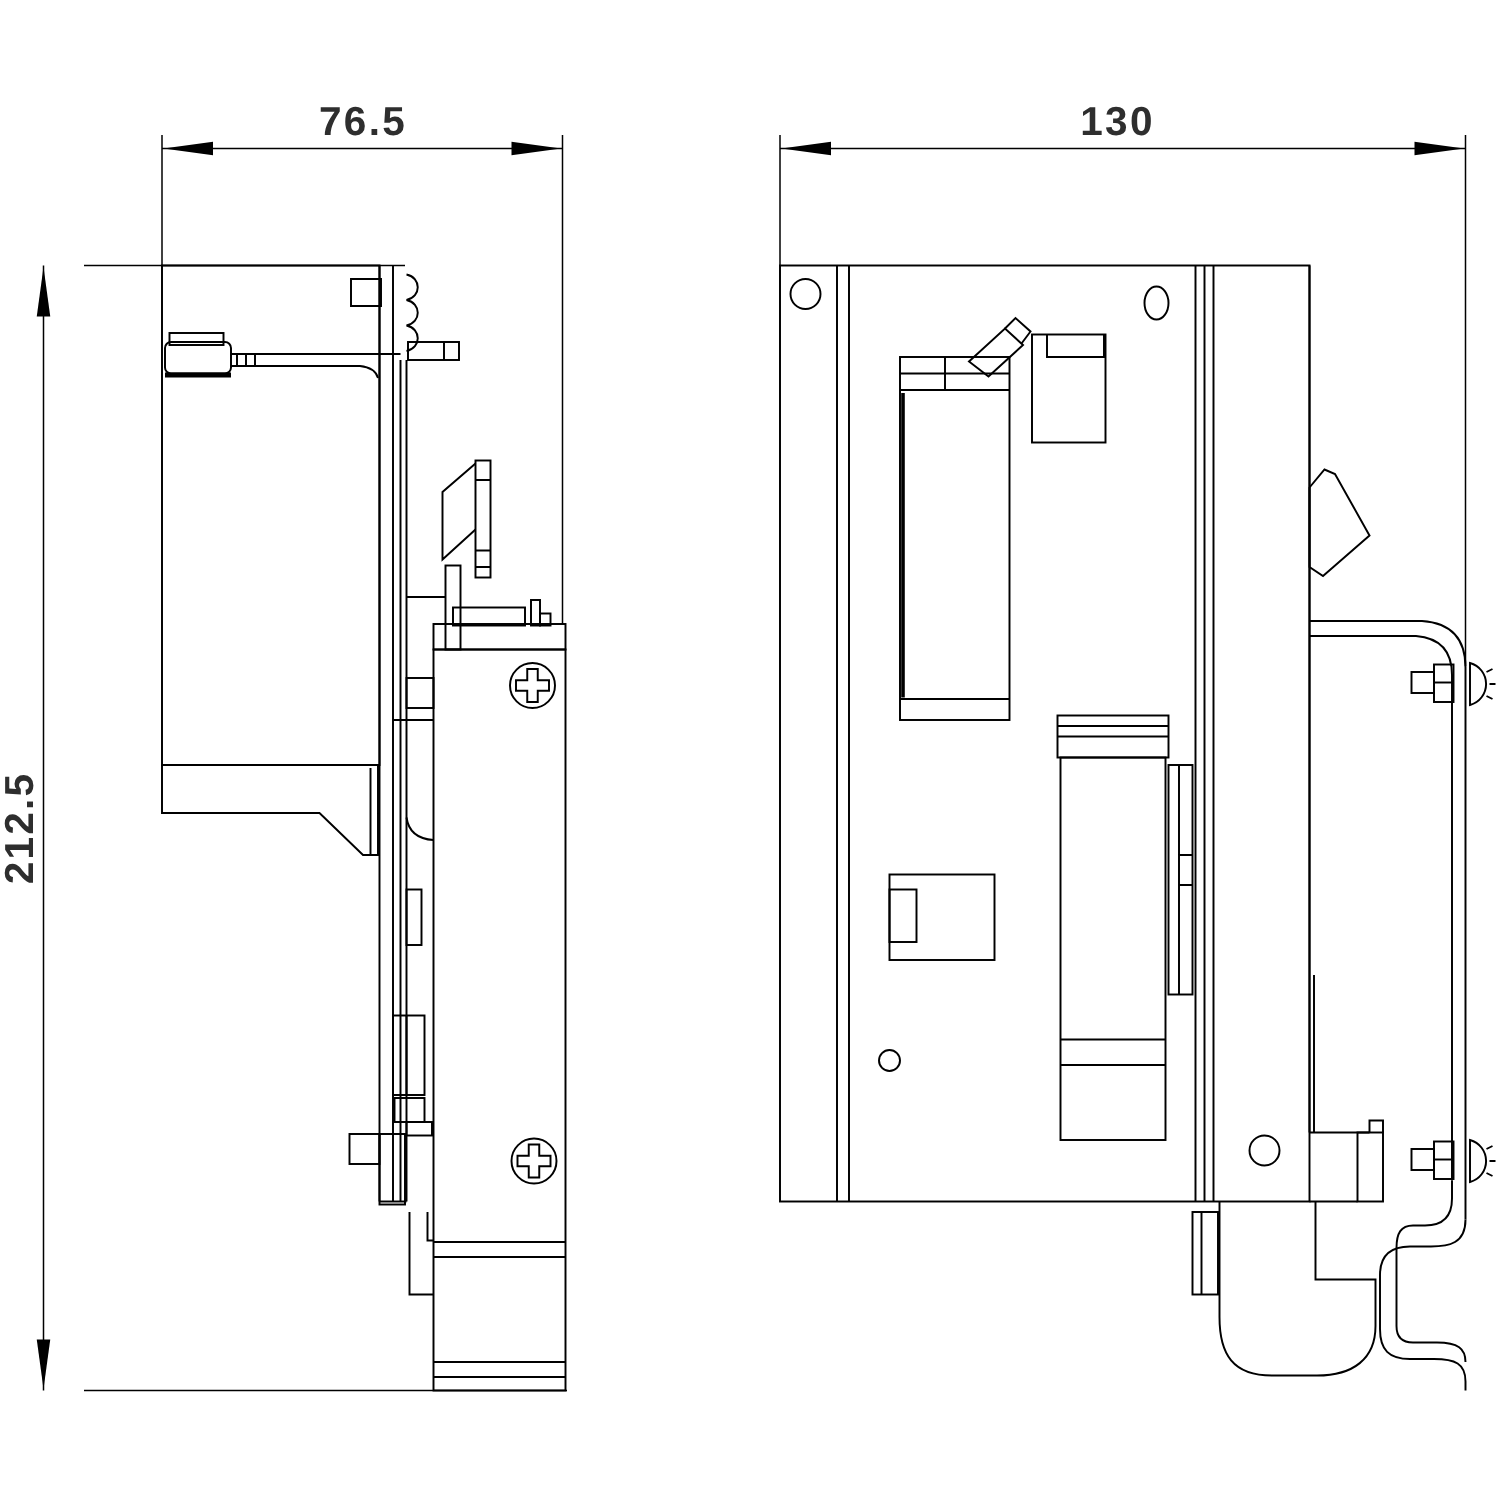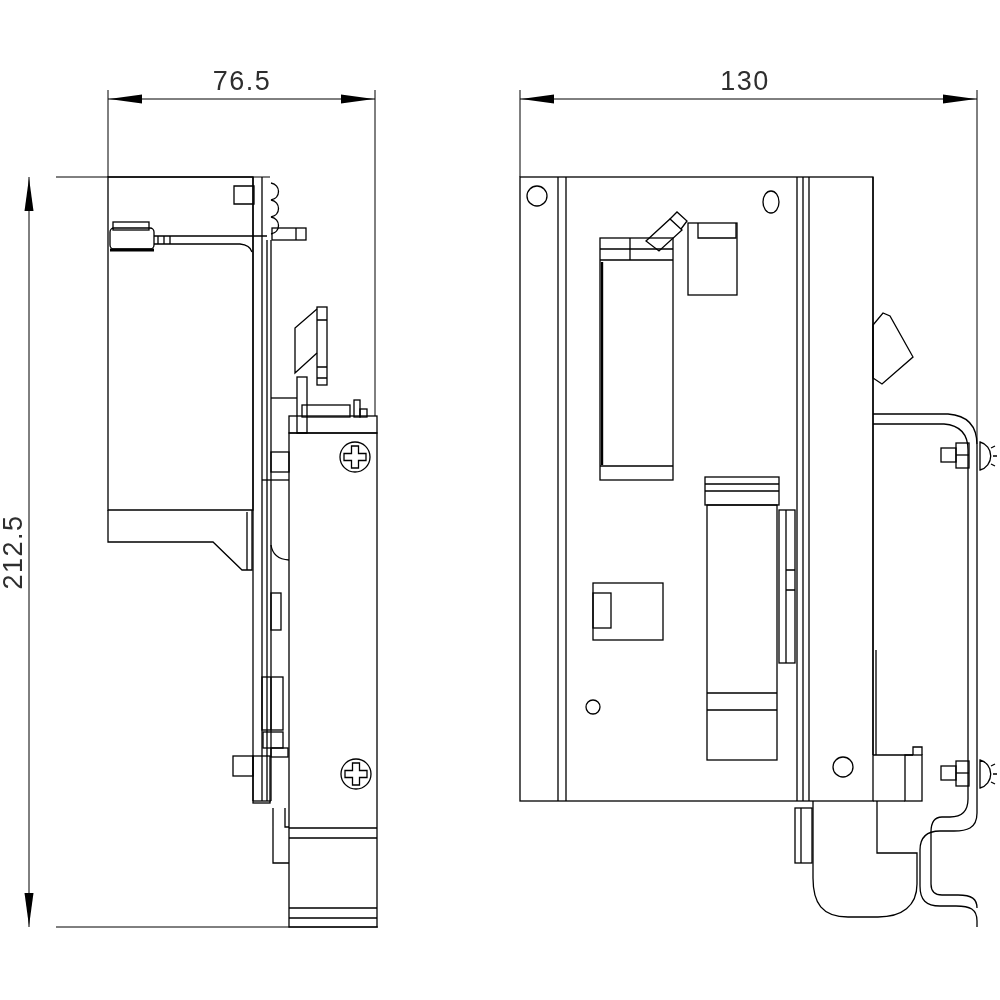--- a/index.html
+++ b/index.html
@@ -1,16 +1,16 @@
 <!DOCTYPE html>
 <html><head>
 <meta charset="utf-8">
 <style>
   html,body{margin:0;padding:0;background:#ffffff;}
-  .stage{width:1000px;height:1000px;background:#ffffff;position:relative;overflow:hidden;}
+  .stage{width:1000px;height:1000px;background:#ffffff;position:relative;overflow:hidden;font-weight:bold;}
   svg{display:block;}
   .ln{fill:none;stroke:#000000;stroke-width:1.3;stroke-linejoin:miter;stroke-linecap:butt;}
   .md{fill:none;stroke:#000000;stroke-width:2.4;}
   .thk{fill:none;stroke:#000000;stroke-width:3.2;}
   .dim{fill:none;stroke:#000000;stroke-width:1;}
   .arr{fill:#000000;stroke:none;}
   .dimtext{font-family:"Liberation Sans", sans-serif;font-size:27px;fill:#2e2e2e;letter-spacing:1.5px;}
 </style>
 </head>
 <body>

